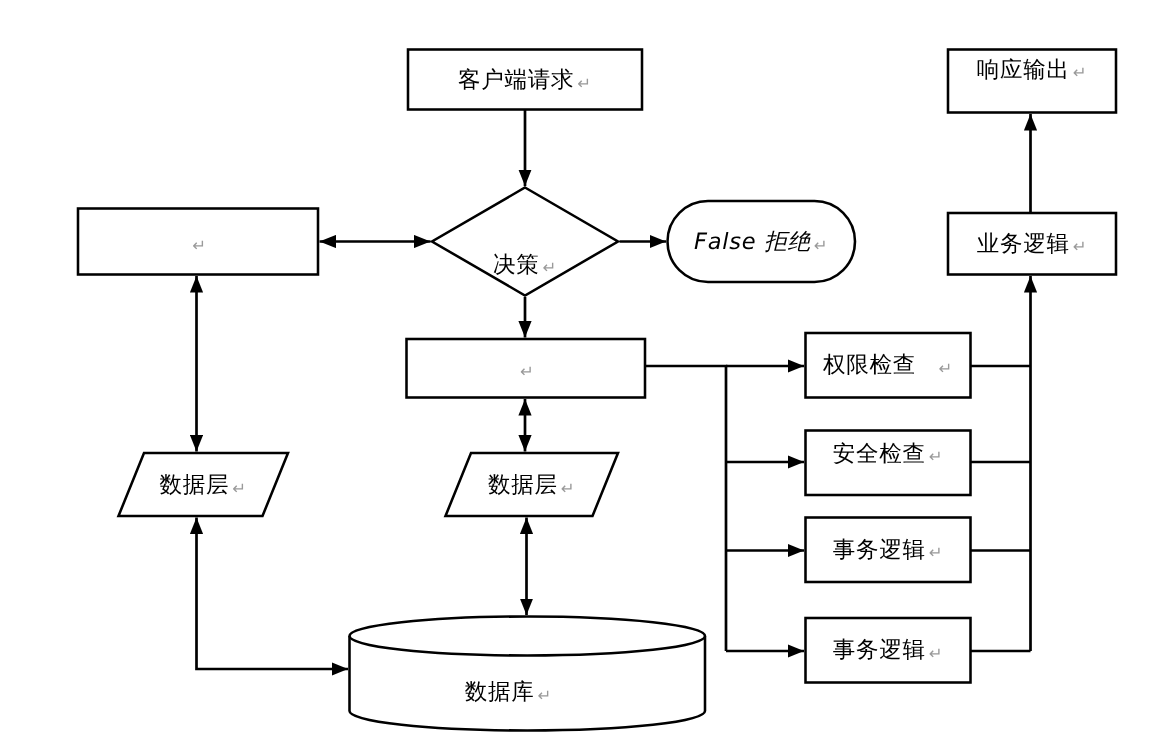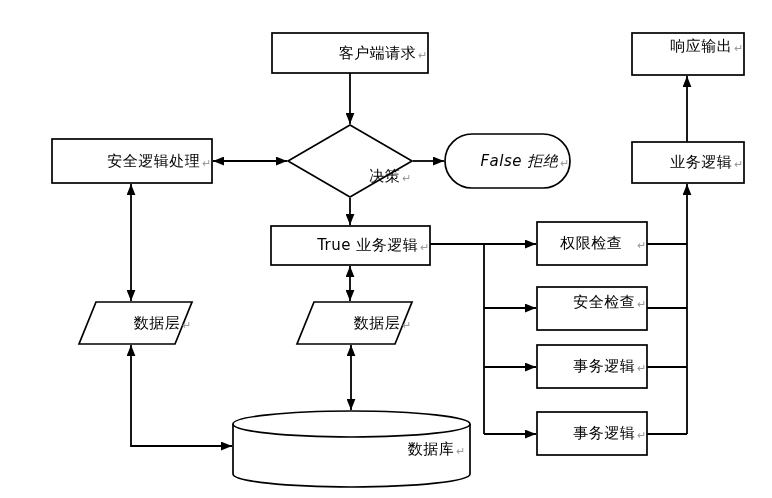--- a/index.html
+++ b/index.html
@@ -17,21 +17,21 @@
   }
   .canvas svg {
     position: absolute;
     left: 0;
     top: 0;
   }
   .node-label {
     position: absolute;
     display: flex;
     align-items: center;
-    justify-content: flex-end;
+    justify-content: center;
     font-size: 15px;
     color: #000000;
     white-space: nowrap;
     letter-spacing: 0.5px;
   }
   .node-label .rm {
     font-size: 11px;
     color: #9a9a9a;
     margin-left: 2px;
     transform: translateY(2px);
@@ -98,45 +98,43 @@
     <span>客户端请求</span>
     <span class="rm">↵</span>
   </div>
 
   <div class="node-label" style="left:288px;top:140px;width:124px;height:72px;">
     <span>决策</span>
     <span class="rm">↵</span>
   </div>
 
   <div class="node-label" style="left:52px;top:139px;width:160px;height:44px;">
-    <span>安全逻辑处理</span>
     <span class="rm">↵</span>
   </div>
 
   <div class="node-label" style="left:445px;top:134px;width:125px;height:54px;font-style:italic;">
     <span>False 拒绝</span>
     <span class="rm">↵</span>
   </div>
 
   <div class="node-label" style="left:271px;top:226px;width:159px;height:39px;">
-    <span>True 业务逻辑</span>
     <span class="rm">↵</span>
   </div>
 
   <div class="node-label" style="left:79px;top:302px;width:113px;height:42px;">
     <span>数据层</span>
     <span class="rm">↵</span>
   </div>
 
   <div class="node-label" style="left:297px;top:302px;width:115px;height:42px;">
     <span>数据层</span>
     <span class="rm">↵</span>
   </div>
 
-  <div class="node-label" style="left:233px;top:424px;width:212px;height:50px;margin-left:21px;">
+  <div class="node-label" style="left:233px;top:436px;width:212px;height:50px;">
     <span>数据库</span>
     <span class="rm">↵</span>
   </div>
 
   <div class="node-label" style="left:537px;top:222px;width:110px;height:43px;gap:13px;">
     <span>权限检查</span>
     <span class="rm">↵</span>
   </div>
 
   <div class="node-label" style="left:537px;top:287px;width:110px;height:30px;">

